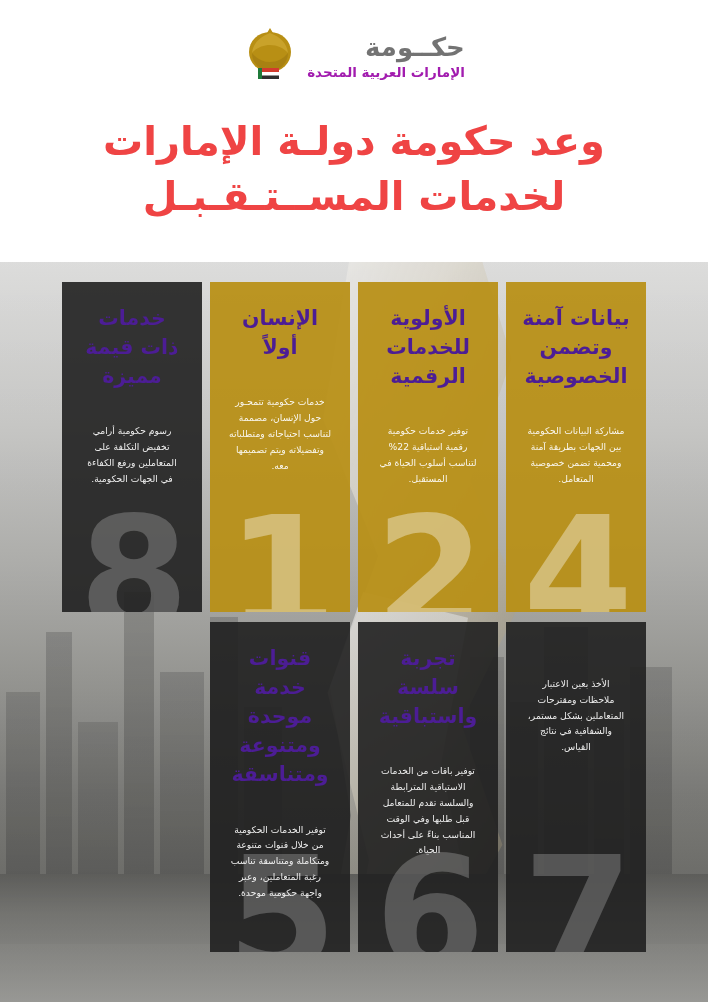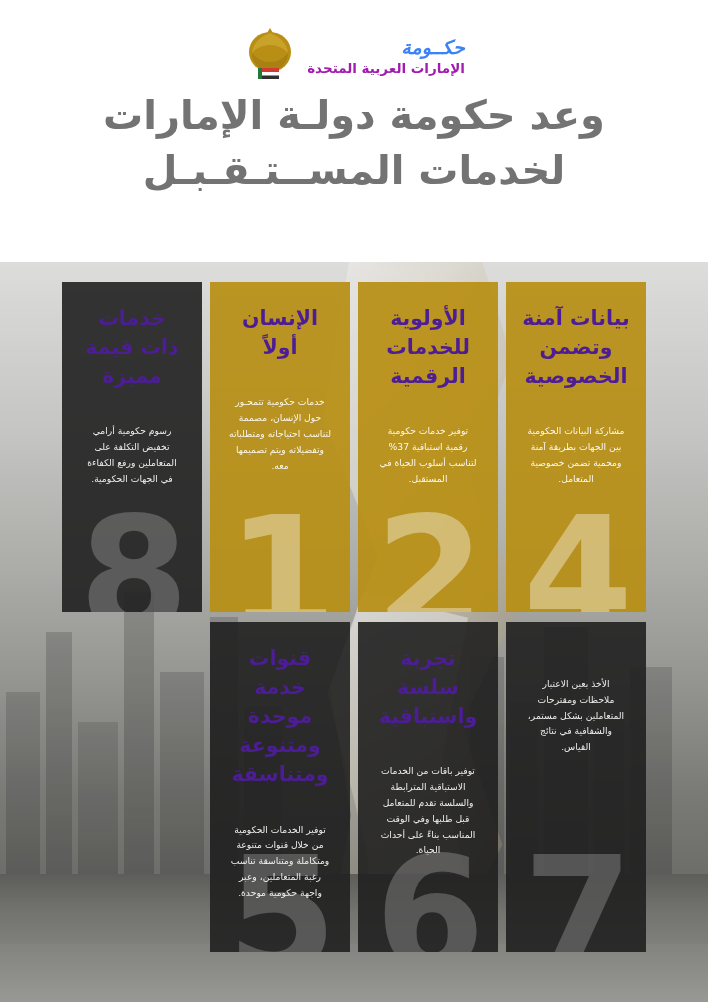--- a/index.html
+++ b/index.html
@@ -35,36 +35,36 @@
     width: 54px; height: 62px;
     position: relative;
     flex: none;
   }
   .emblem svg { display: block; }
   .logo-text {
     text-align: right;
     line-height: 1.15;
   }
   .logo-text .l1 {
-    font-size: 19px;
-    font-weight: bold;
-    color: #3b82f6;
+    font-size: 26px;
+    font-weight: bold;
+    color: #737373;
     letter-spacing: 1px;
-    font-style: italic;
   }
   .logo-text .l2 {
     font-size: 13.5px;
     font-weight: bold;
     color: #a21caf;
     margin-top: 2px;
   }
 
   .main-title {
     text-align: center;
-    color: #737373;
+    margin-top: 26px;
+    color: #ef4444;
     font-weight: bold;
     font-size: 40px;
     line-height: 1.38;
     letter-spacing: 0px;
     padding: 0 60px;
   }
   .main-title .ln { display: block; white-space: nowrap; }
 
   
   .photo {
@@ -232,21 +232,21 @@
 
     <div class="card gold">
       <h3>بيانات آمنة وتضمن الخصوصية</h3>
       <p>مشاركة البيانات الحكومية بين الجهات بطريقة آمنة ومحمية تضمن خصوصية المتعامل.</p>
       <div class="num">4</div>
     </div>
 
 
     <div class="card gold">
       <h3>الأولوية للخدمات الرقمية</h3>
-      <p>توفير خدمات حكومية رقمية استباقية 37% لتناسب أسلوب الحياة في المستقبل.</p>
+      <p>توفير خدمات حكومية رقمية استباقية 22% لتناسب أسلوب الحياة في المستقبل.</p>
       <div class="num">2</div>
     </div>
 
     <div class="card gold">
       <h3>الإنسان أولاً</h3>
       <p>خدمات حكومية تتمحـور حول الإنسان، مصممة لتناسب احتياجاته ومتطلباته وتفضيلاته ويتم تصميمها معه.</p>
       <div class="num">1</div>
     </div>
 
     <div class="card dark">

